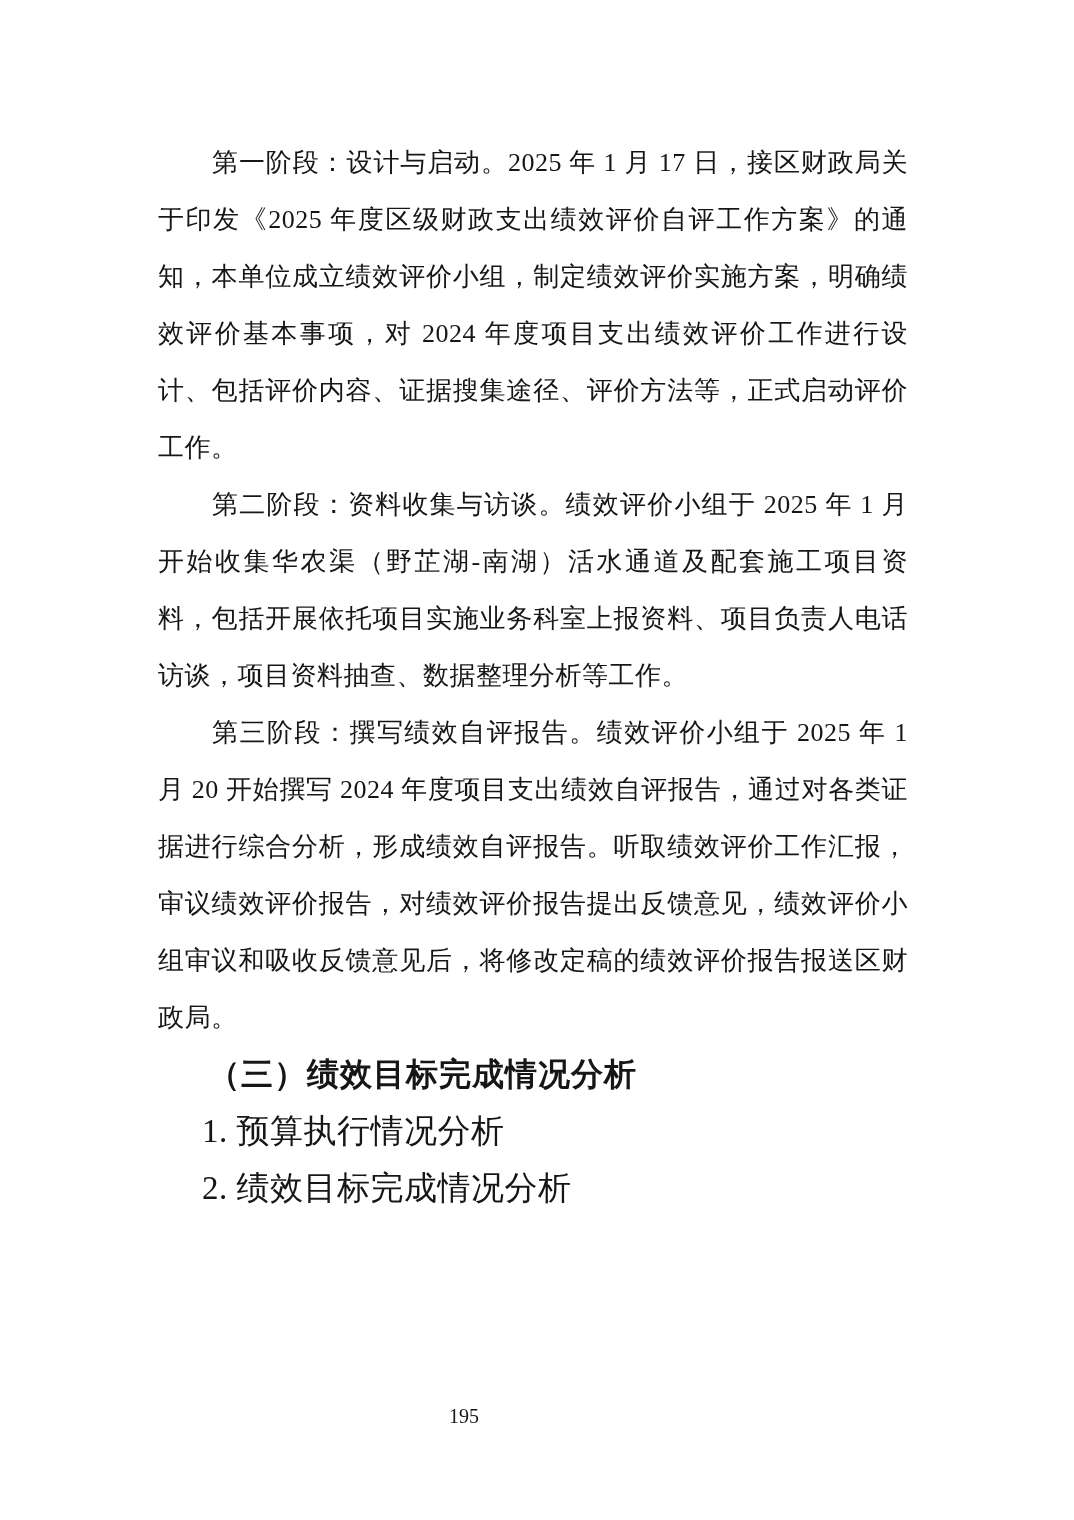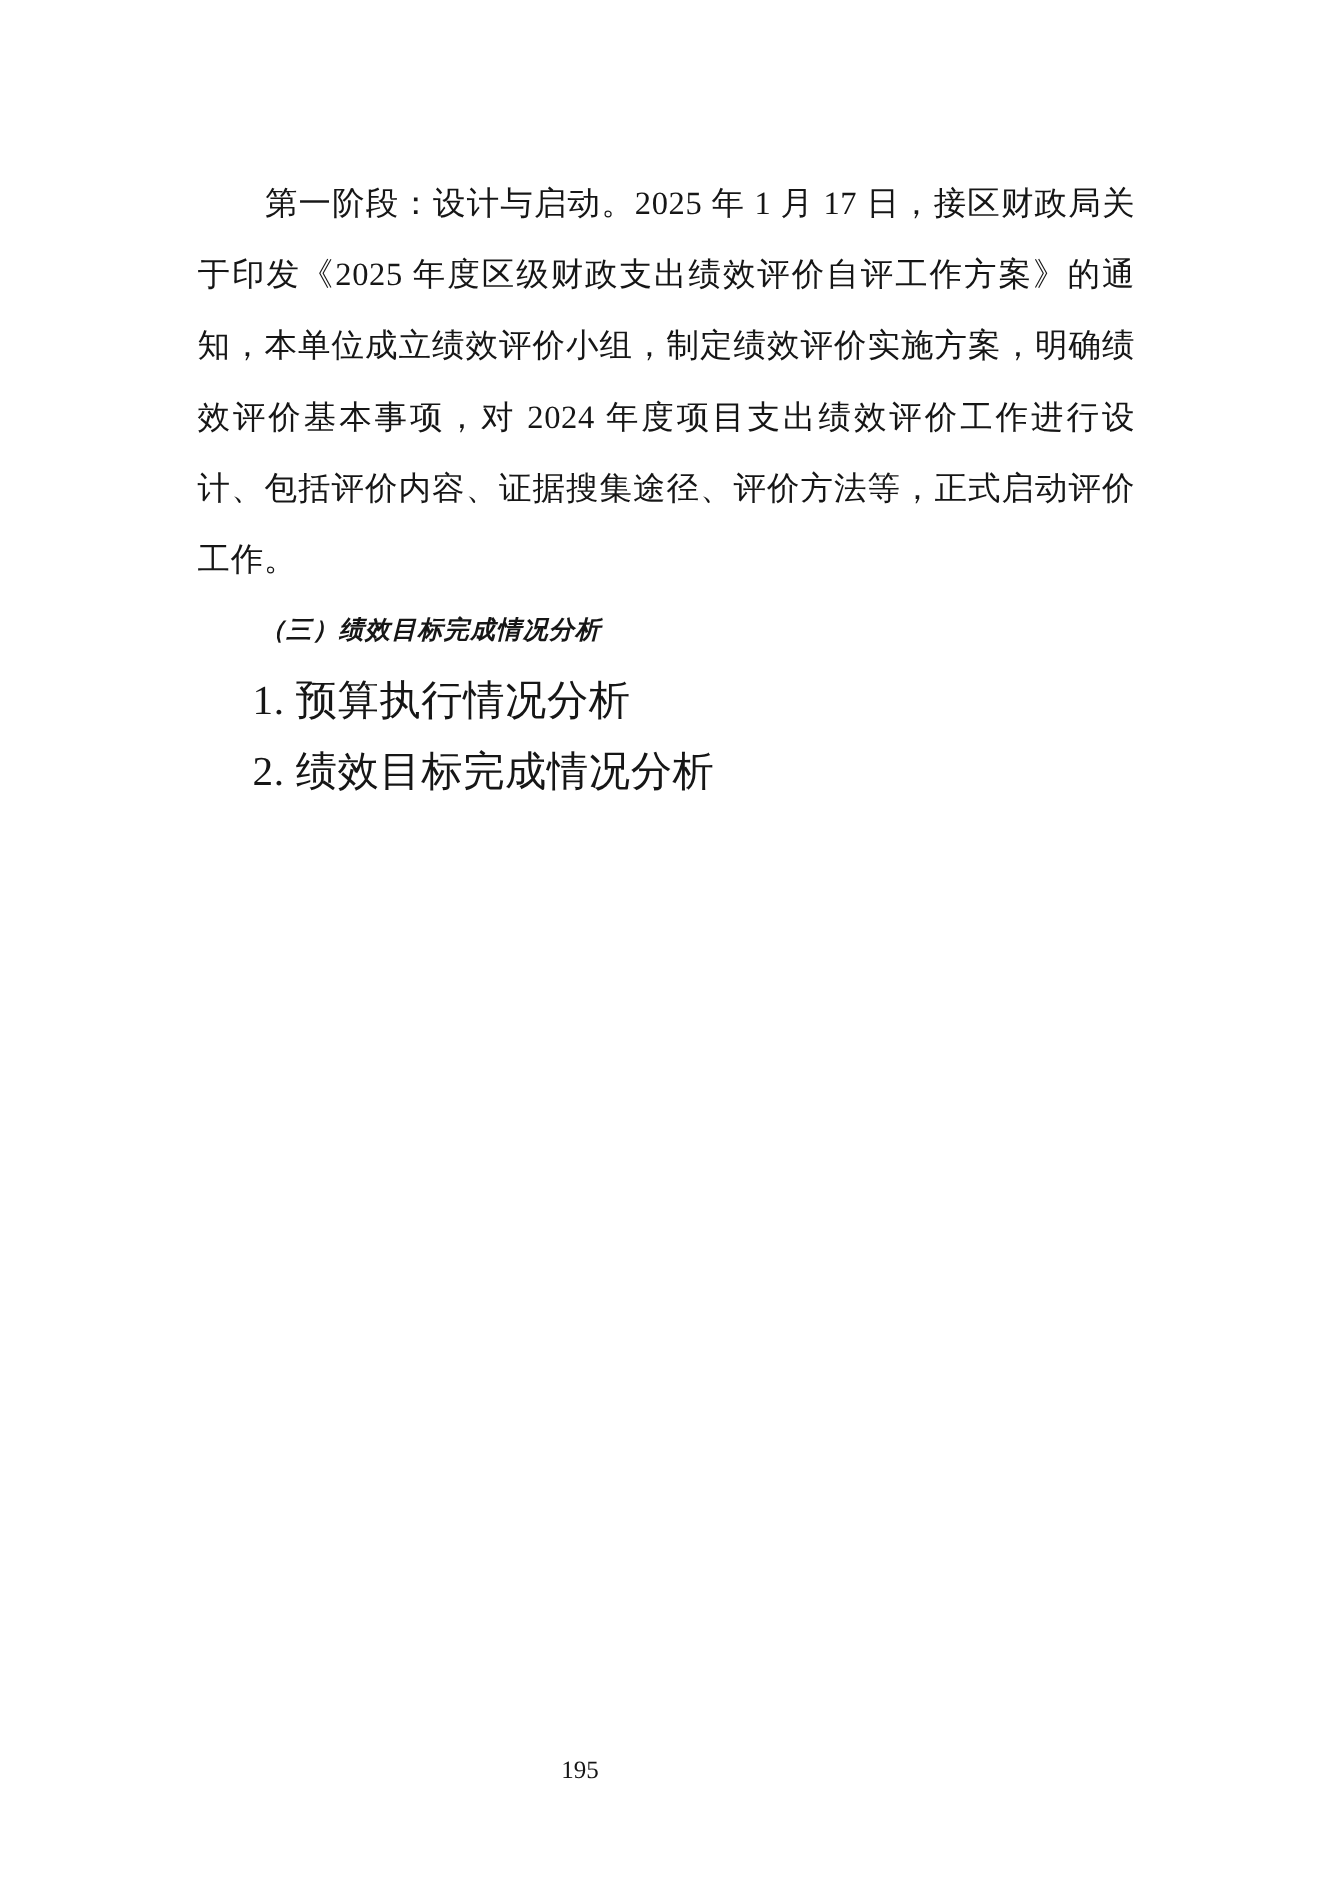--- a/index.html
+++ b/index.html
@@ -27,27 +27,26 @@
     font-size: 26px;
     line-height: 57px;
     text-align: justify;
     text-justify: inter-character;
     text-indent: 54px;
     letter-spacing: 0.5px;
     word-break: break-all;
   }
   .section-heading {
     margin: 0;
-    font-size: 20px;
+    font-size: 32px;
     line-height: 57px;
     font-weight: bold;
     text-indent: 50px;
     letter-spacing: 1px;
     white-space: nowrap;
-    font-style: italic;
   }
   .sub-heading {
     margin: 0;
     font-size: 33px;
     line-height: 57px;
     text-indent: 44px;
     letter-spacing: 0.5px;
     white-space: nowrap;
   }
   .page-number {
@@ -62,21 +61,23 @@
   }
 </style>
 </head>
 <body>
 
 <div class="page">
   <div class="content">
 
     <p class="para">第一阶段：设计与启动。2025 年 1 月 17 日，接区财政局关于印发《2025 年度区级财政支出绩效评价自评工作方案》的通知，本单位成立绩效评价小组，制定绩效评价实施方案，明确绩效评价基本事项，对 2024 年度项目支出绩效评价工作进行设计、包括评价内容、证据搜集途径、评价方法等，正式启动评价工作。</p>
 
+    <p class="para">第二阶段：资料收集与访谈。绩效评价小组于 2025 年 1 月开始收集华农渠（野芷湖-南湖）活水通道及配套施工项目资料，包括开展依托项目实施业务科室上报资料、项目负责人电话访谈，项目资料抽查、数据整理分析等工作。</p>
 
+    <p class="para">第三阶段：撰写绩效自评报告。绩效评价小组于 2025 年 1 月 20 开始撰写 2024 年度项目支出绩效自评报告，通过对各类证据进行综合分析，形成绩效自评报告。听取绩效评价工作汇报，审议绩效评价报告，对绩效评价报告提出反馈意见，绩效评价小组审议和吸收反馈意见后，将修改定稿的绩效评价报告报送区财政局。</p>
 
     <h2 class="section-heading">（三）绩效目标完成情况分析</h2>
 
     <p class="sub-heading">1. 预算执行情况分析</p>
 
 
     <p class="sub-heading">2. 绩效目标完成情况分析</p>
 
   </div>
 

